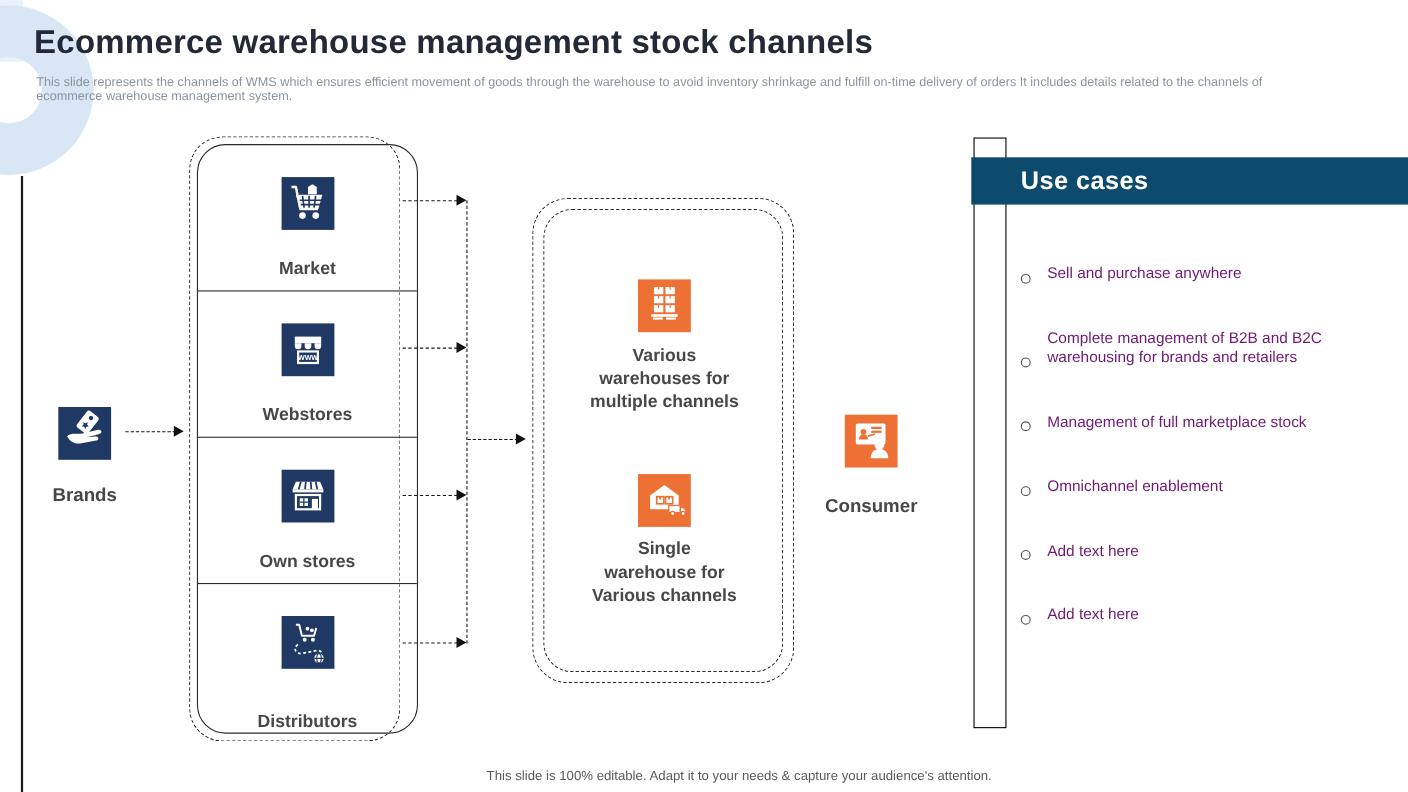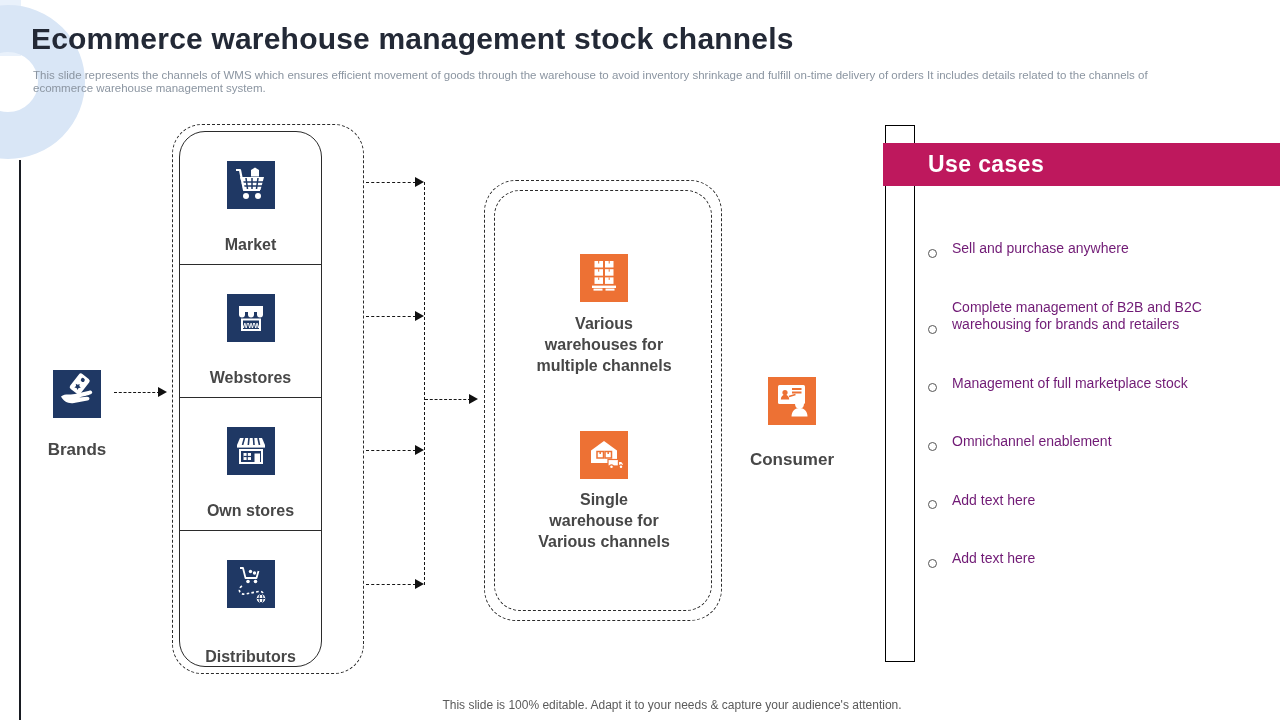--- a/index.html
+++ b/index.html
@@ -31,21 +31,21 @@
   
   .wh-lbl{white-space:pre-line;font-size:16px;line-height:21px;font-weight:bold;color:#474747;text-align:center;}
   
   .hdash{position:absolute;border-top:1.6px dashed #161616;}
   .vdash{position:absolute;border-left:1.6px dashed #161616;}
   .ah{position:absolute;width:0;height:0;border-left:9px solid #111;
       border-top:5px solid transparent;border-bottom:5px solid transparent;}
   
   .uc-bar{position:absolute;left:885px;top:125px;width:30px;height:537px;background:#fff;
           border:1.5px solid #000;box-sizing:border-box;}
-  .uc-banner{position:absolute;left:883px;top:143px;width:397px;height:43px;background:#be185d;}
+  .uc-banner{position:absolute;left:883px;top:143px;width:397px;height:43px;background:#0c4a6e;}
   .uc-banner span{display:block;padding-left:45px;line-height:43px;font-size:23px;font-weight:bold;
           color:#fff;letter-spacing:.4px;}
   .uc-list{position:absolute;left:928px;top:240px;width:300px;list-style:none;margin:0;padding:0;}
   .uc-list li{display:flex;align-items:flex-end;gap:15px;margin-bottom:41px;
           font-size:14px;line-height:17.5px;color:#701a75;}
   .uc-bullet{flex:none;width:7px;height:7px;border:1.4px solid #555;border-radius:50%;margin-top:4px;}
   
   .footer{position:absolute;left:64px;right:0;top:698px;text-align:center;font-size:12px;color:#5a5a5a;}
 </style>
 </head>
@@ -71,21 +71,21 @@
         <path d="M8 28.5c2.5 5 7.5 7.5 13 6.5l13.5-2.5c3-.6 2.5-4-.8-3.7l-7.5.7c7-1.8 9-2.3 11.5-3.2 2.8-1 1.5-4.3-1.5-3.6L22 26c-5 1.2-10-1-14 2.5z" fill="#fff"></path>
       </svg>
     </span>
   </div>
   <div class="abs lbl" style="left:27px;top:440px;width:100px;font-size:17px;">Brands</div>
 
   <div class="hdash" style="left:114px;top:392px;width:46px;"></div>
   <div class="ah" style="left:158px;top:387px;"></div>
 
   <div class="dash-box" style="left:172px;top:124px;width:192px;height:550px;border-radius:30px;"></div>
-  <div class="solid-box col-inner" style="left:179px;top:131px;width:143px;height:536px;">
+  <div class="solid-box col-inner" style="left:179px;top:131px;width:201px;height:536px;">
 
     <div class="ch-row">
       <span class="sq navy">
         <svg width="48" height="48" viewBox="0 0 48 48">
           <path d="M24 9l4-2.5 4 2.5v6.5h-8z" fill="#fff"></path>
           <path d="M13 16h24l-3.5 13h-17z" fill="#fff"></path>
           <g stroke="#1F3864" stroke-width="1.5">
             <line x1="19" y1="17" x2="20.5" y2="28"></line>
               <line x1="25" y1="17" x2="25" y2="28"></line>
             <line x1="31" y1="17" x2="29.5" y2="28"></line>

